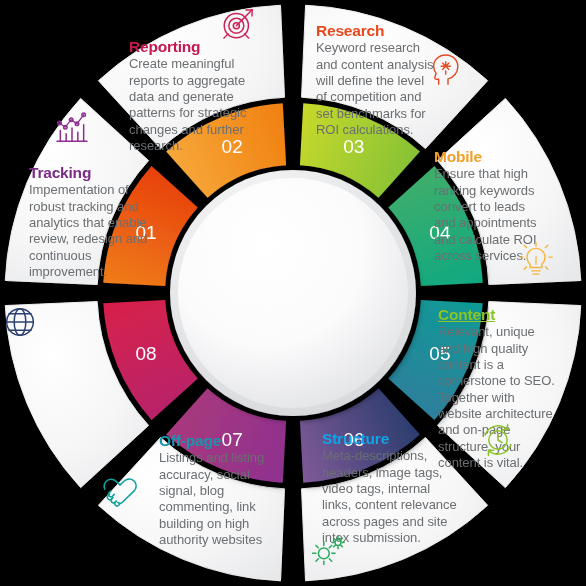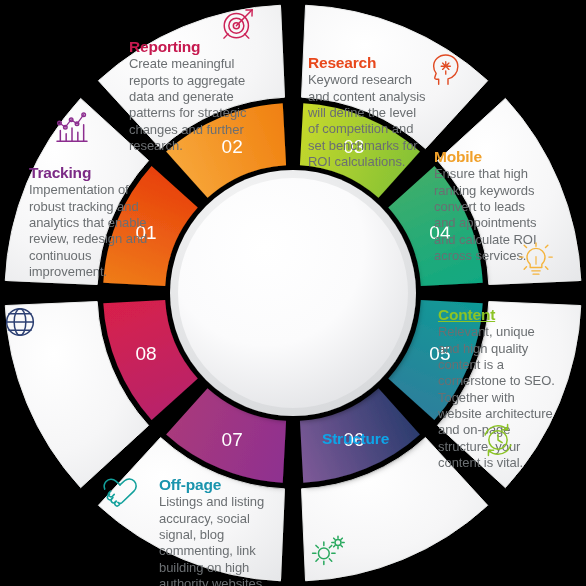--- a/index.html
+++ b/index.html
@@ -10,21 +10,21 @@
 
   .seg-text{position:absolute;box-sizing:border-box;}
   .seg-title{font-weight:bold;font-size:15.5px;line-height:1.12;margin:0 0 1px 0;
              letter-spacing:-0.2px;}
   .seg-body{font-size:13px;line-height:1.255;color:#6b6f72;
             letter-spacing:-0.05px;}
   .ico{position:absolute;width:40px;height:40px;}
   .ico svg{width:100%;height:100%;display:block;}
 
   
-  .t-research {left:308px; top:22px;  width:118px;margin-top:32px;}
+  .t-research {left:316px; top:22px;  width:118px;}
   .t-testing  {left:434px; top:148px; width:114px;}
   .t-content  {left:438px; top:306px; width:118px;}
   .t-structure{left:322px; top:430px; width:140px;}
   .t-offpage  {left:159px; top:432px; width:126px;}
   .t-technical{left:42px;  top:324px; width:130px;}
   .t-tracking {left:29px;  top:164px; width:128px;}
   .t-reporting{left:129px; top:38px;  width:134px;}
 
   
   .i-research {left:427px; top:50px;}
@@ -143,24 +143,25 @@
     <div class="seg-body">Ensure that high ranking keywords convert to leads and appointments and calculate ROI across services.</div>
   </div>
 
   <div class="seg-text t-content">
     <div class="seg-title" style="color: rgb(140, 196, 37); text-decoration: underline;">Content</div>
     <div class="seg-body">Relevant, unique and high quality content is a cornerstone to SEO. Together with website architecture and on-page structure, your content is vital.</div>
   </div>
 
   <div class="seg-text t-structure">
     <div class="seg-title" style="color: #0ea5e9;">Structure</div>
+    <div class="seg-body">Meta-descriptions, headers, image tags, video tags, internal links, content relevance across pages and site intex submission.</div>
   </div>
 
   <div class="seg-text t-offpage">
-    <div class="seg-title" style="color: rgb(26, 148, 173); margin-top: 44px;">Off-page</div>
+    <div class="seg-title" style="color: rgb(26, 148, 173);">Off-page</div>
     <div class="seg-body">Listings and listing accuracy, social signal, blog commenting, link building on high authority websites</div>
   </div>
 
   <div class="seg-text t-technical">
   </div>
 
   <div class="seg-text t-reporting">
     <div class="seg-title" style="color: rgb(198, 25, 79);">Reporting</div>
     <div class="seg-body">Create meaningful reports to aggregate data and generate patterns for strategic changes and further research.</div>
   </div>

